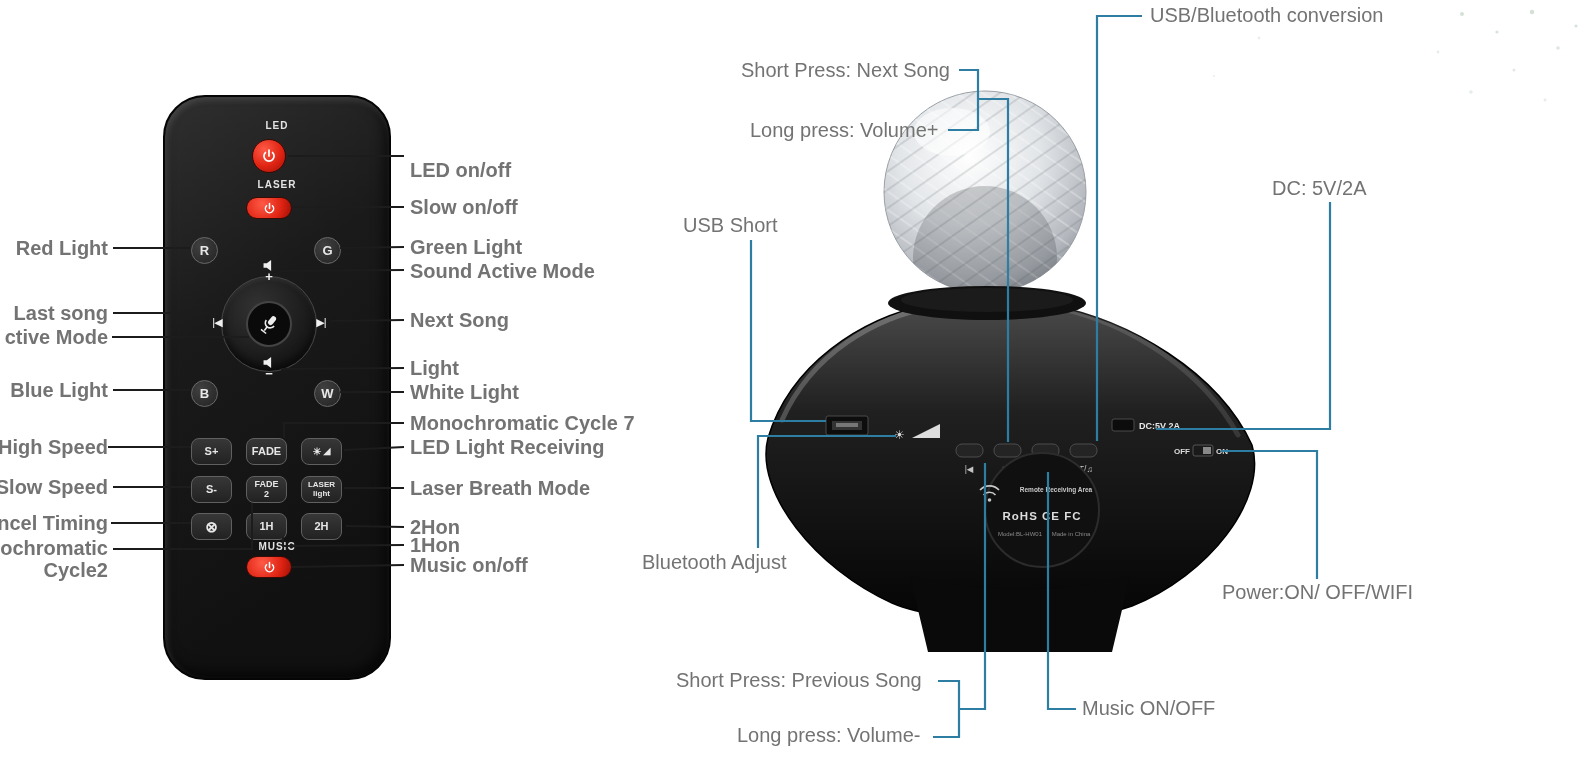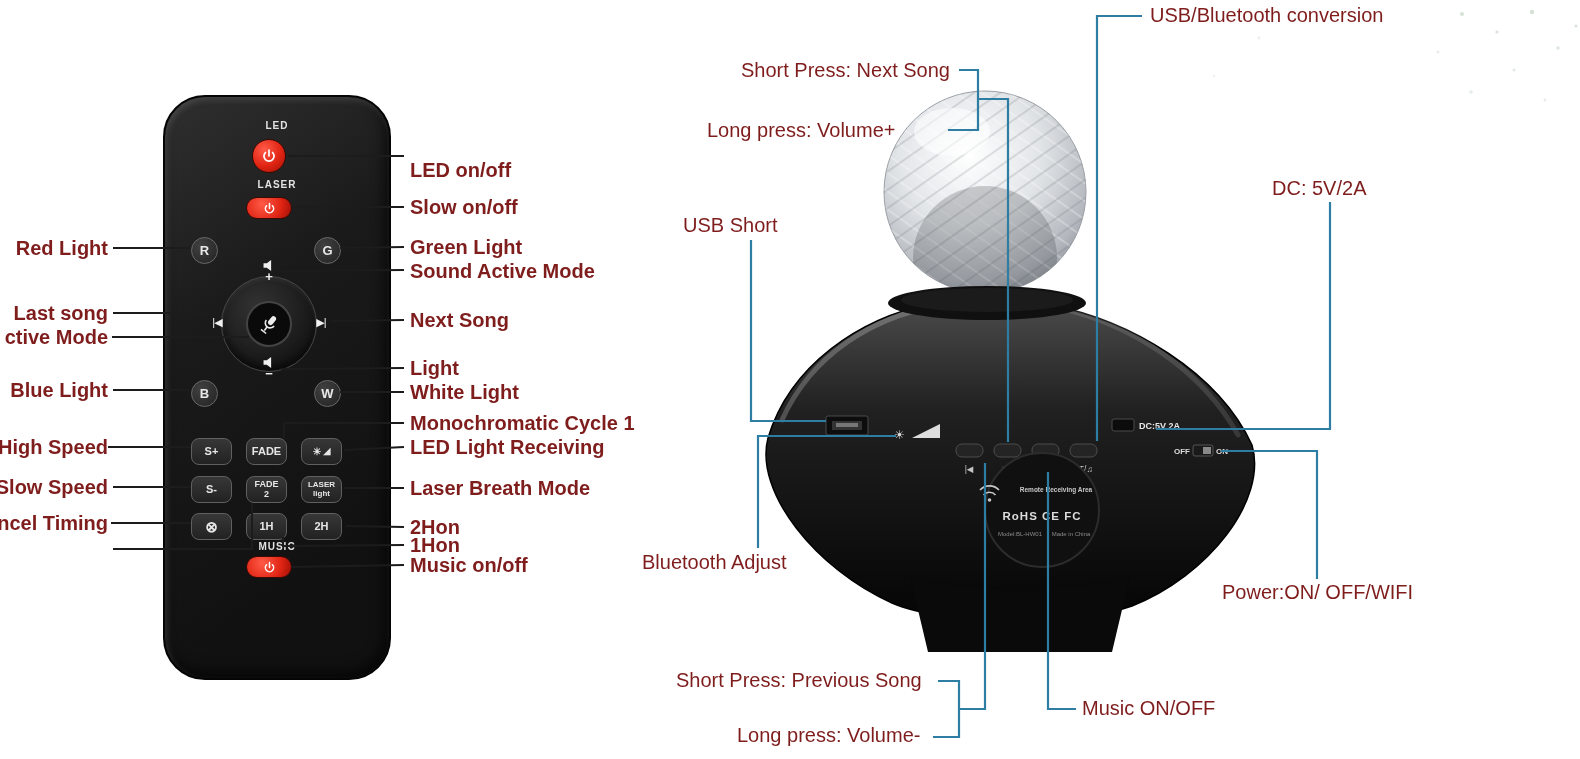--- a/index.html
+++ b/index.html
@@ -2,21 +2,21 @@
 <html><head>
 <meta charset="utf-8">
 <style>
   * { margin:0; padding:0; box-sizing:border-box; }
   html,body { background:#fff; }
   .stage { position:relative; width:1580px; height:759px; background:#fff; overflow:hidden;
            font-family:"Liberation Sans", sans-serif; color:#1a1a1a; }
 
   
   .lbl { position:absolute; font-size:20px; font-weight:600; white-space:nowrap;
-         color:#7f1d1d; line-height:1.12; }
+         color:#737373; line-height:1.12; }
   .lbl-l { right:1472px; text-align:right; }
   .lbl-r { left:410px; }
   .lbl-p { font-weight:500; }
 
   
   .remote { position:absolute; left:163px; top:95px; width:228px; height:585px;
             border-radius:42px; border:2px solid #050505;
             background:linear-gradient(145deg,#2f2f2f,#1a1a1a 35%,#111 80%);
             box-shadow:inset 2px 3px 6px rgba(255,255,255,.14), inset -4px -6px 14px rgba(0,0,0,.7); }
   .remote > * { position:absolute; }
@@ -215,38 +215,42 @@
     </g>
   </svg>
 
   <div class="lbl lbl-l" style="top:237px">Red Light</div>
   <div class="lbl lbl-l" style="top:302px">Last song</div>
   <div class="lbl lbl-l" style="top:326px">ctive Mode</div>
   <div class="lbl lbl-l" style="top:379px">Blue Light</div>
   <div class="lbl lbl-l" style="top:436px">High Speed</div>
   <div class="lbl lbl-l" style="top:476px">Slow Speed</div>
   <div class="lbl lbl-l" style="top:512px">ncel Timing</div>
+  <div class="lbl lbl-l" style="top:537px">
+    <div>ochromatic</div>
+    <div>Cycle2</div>
+  </div>
 
   <div class="lbl lbl-r" style="top:159px">LED on/off</div>
   <div class="lbl lbl-r" style="top:196px">Slow on/off</div>
   <div class="lbl lbl-r" style="top:236px">Green Light</div>
   <div class="lbl lbl-r" style="top:260px">Sound Active Mode</div>
   <div class="lbl lbl-r" style="top:309px">Next Song</div>
   <div class="lbl lbl-r" style="top:357px">Light</div>
   <div class="lbl lbl-r" style="top:381px">White Light</div>
-  <div class="lbl lbl-r" style="top:412px">Monochromatic Cycle 1</div>
+  <div class="lbl lbl-r" style="top:412px">Monochromatic Cycle 7</div>
   <div class="lbl lbl-r" style="top:436px">LED Light Receiving</div>
   <div class="lbl lbl-r" style="top:477px">Laser Breath Mode</div>
   <div class="lbl lbl-r" style="top:516px">2Hon</div>
   <div class="lbl lbl-r" style="top:534px">1Hon</div>
   <div class="lbl lbl-r" style="top:554px">Music on/off</div>
 
   <div class="lbl lbl-p" style="left:1150px;top:4px">USB/Bluetooth conversion</div>
   <div class="lbl lbl-p" style="left:741px;top:59px">Short Press: Next Song</div>
-  <div class="lbl lbl-p" style="left:707px;top:119px">Long press: Volume+</div>
+  <div class="lbl lbl-p" style="left:750px;top:119px">Long press: Volume+</div>
   <div class="lbl lbl-p" style="left:683px;top:214px">USB Short</div>
   <div class="lbl lbl-p" style="left:1272px;top:177px">DC: 5V/2A</div>
   <div class="lbl lbl-p" style="left:642px;top:551px">Bluetooth Adjust</div>
   <div class="lbl lbl-p" style="left:1222px;top:581px">Power:ON/ OFF/WIFI</div>
   <div class="lbl lbl-p" style="left:676px;top:669px">Short Press: Previous Song</div>
   <div class="lbl lbl-p" style="left:737px;top:724px">Long press: Volume-</div>
   <div class="lbl lbl-p" style="left:1082px;top:697px">Music ON/OFF</div>
 
   <svg class="lines" width="1580" height="759" viewBox="0 0 1580 759">
     <g fill="#a9c4ad">

